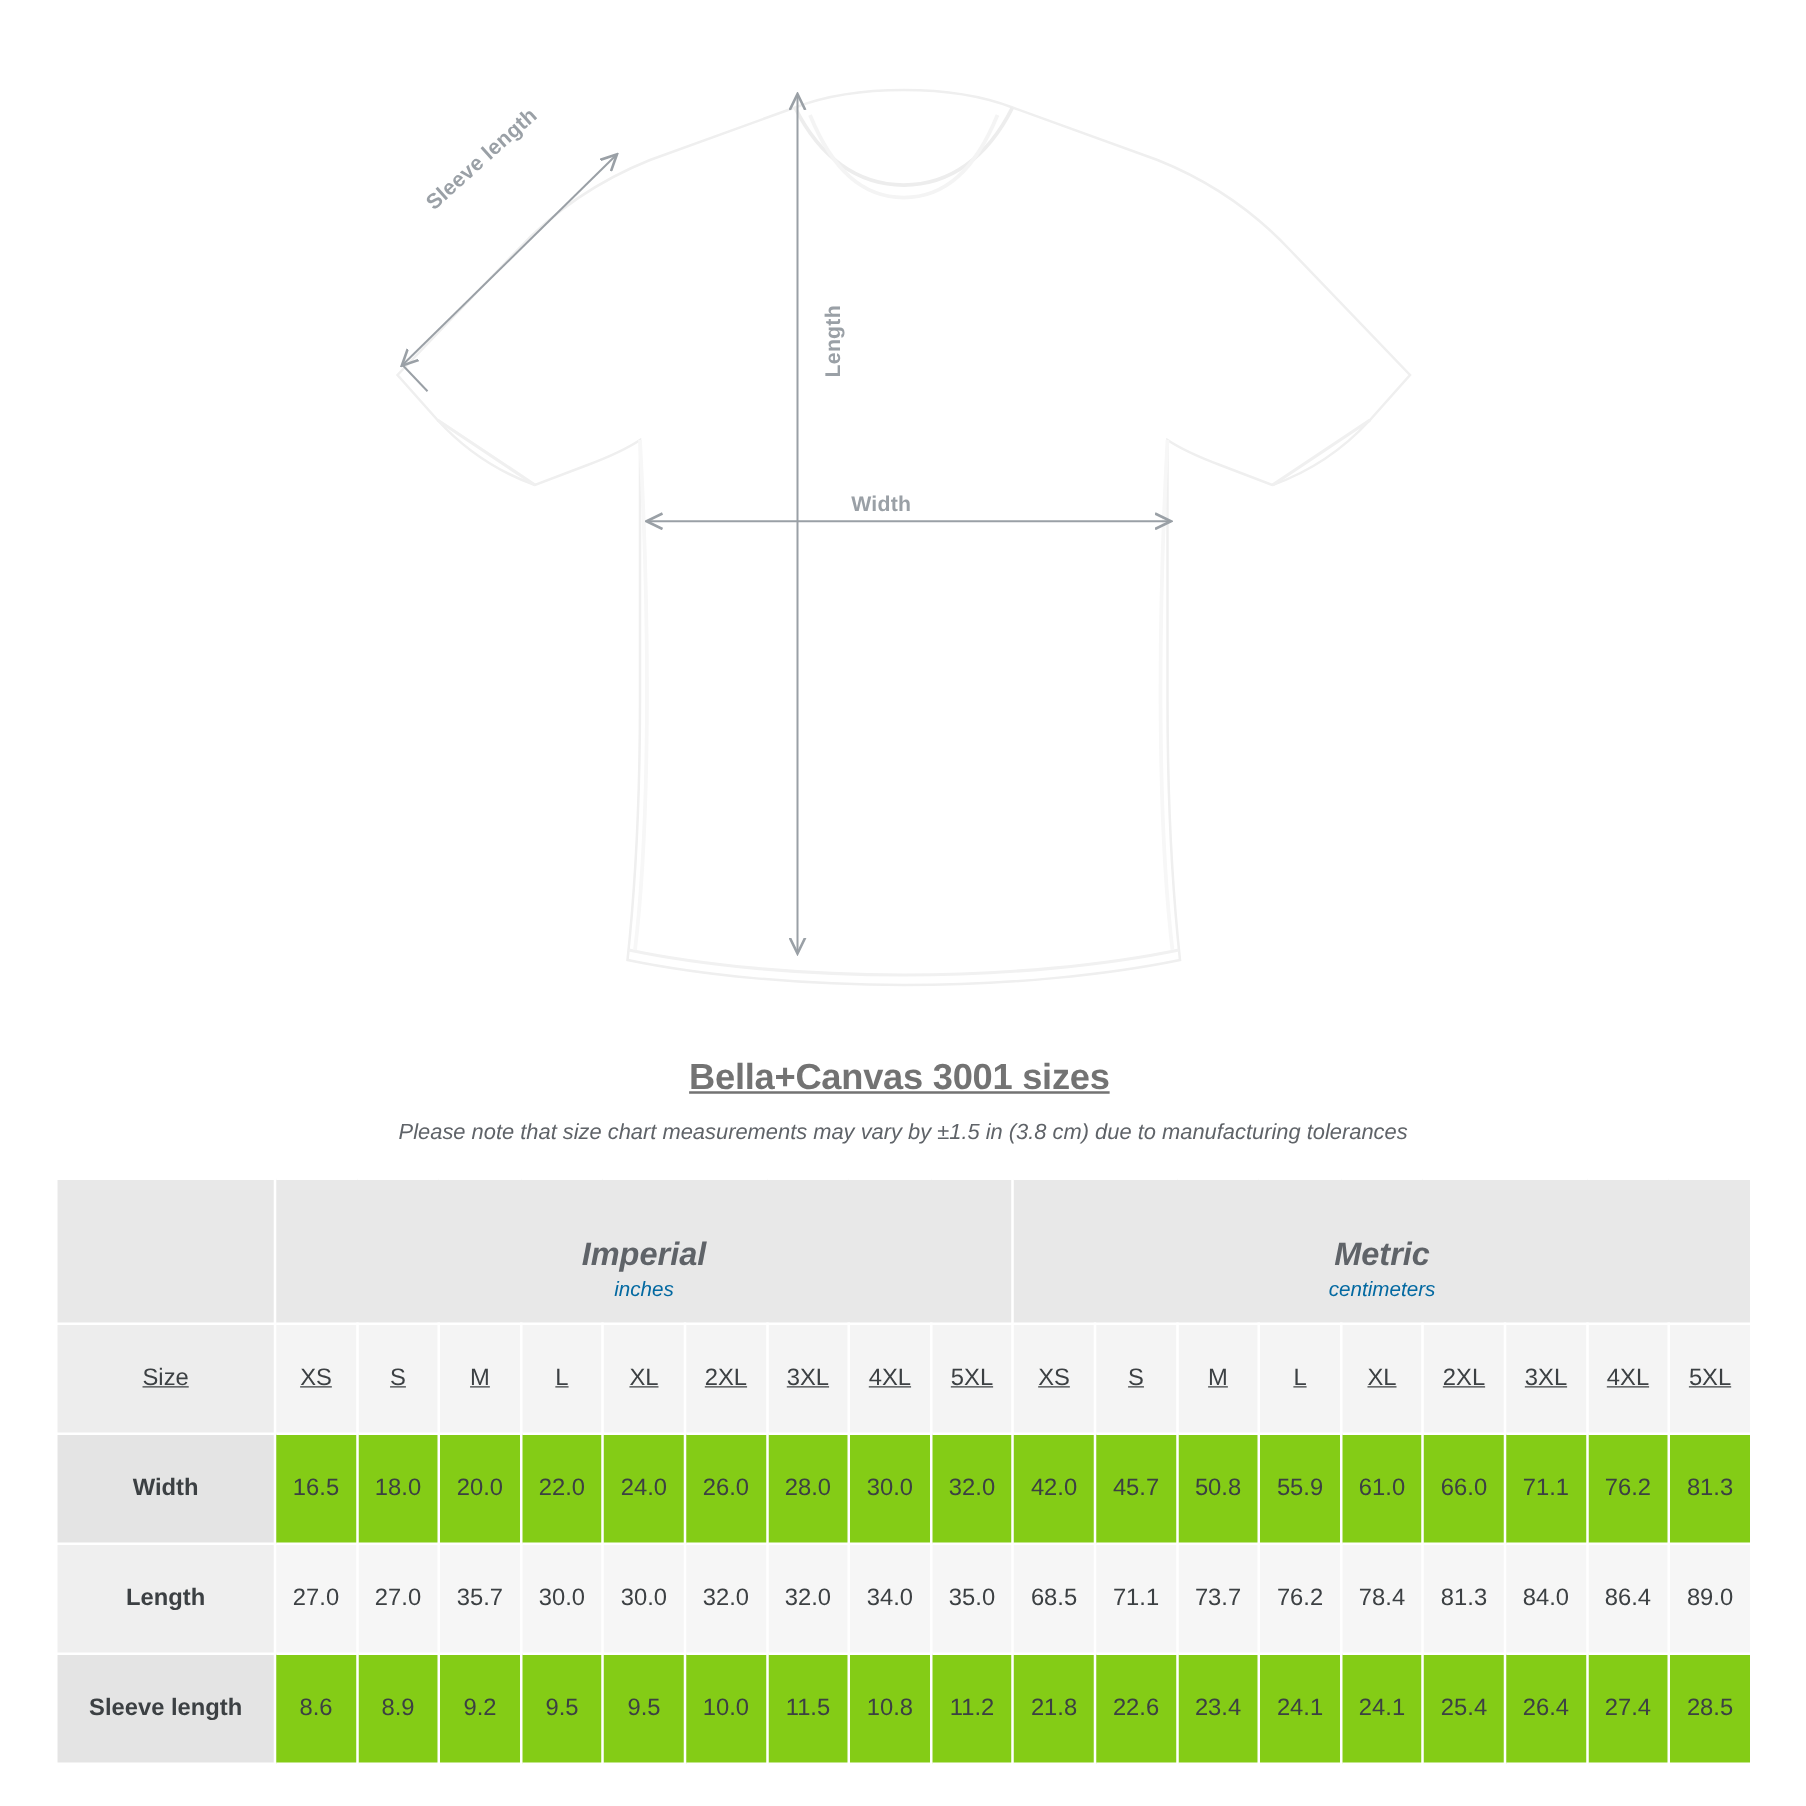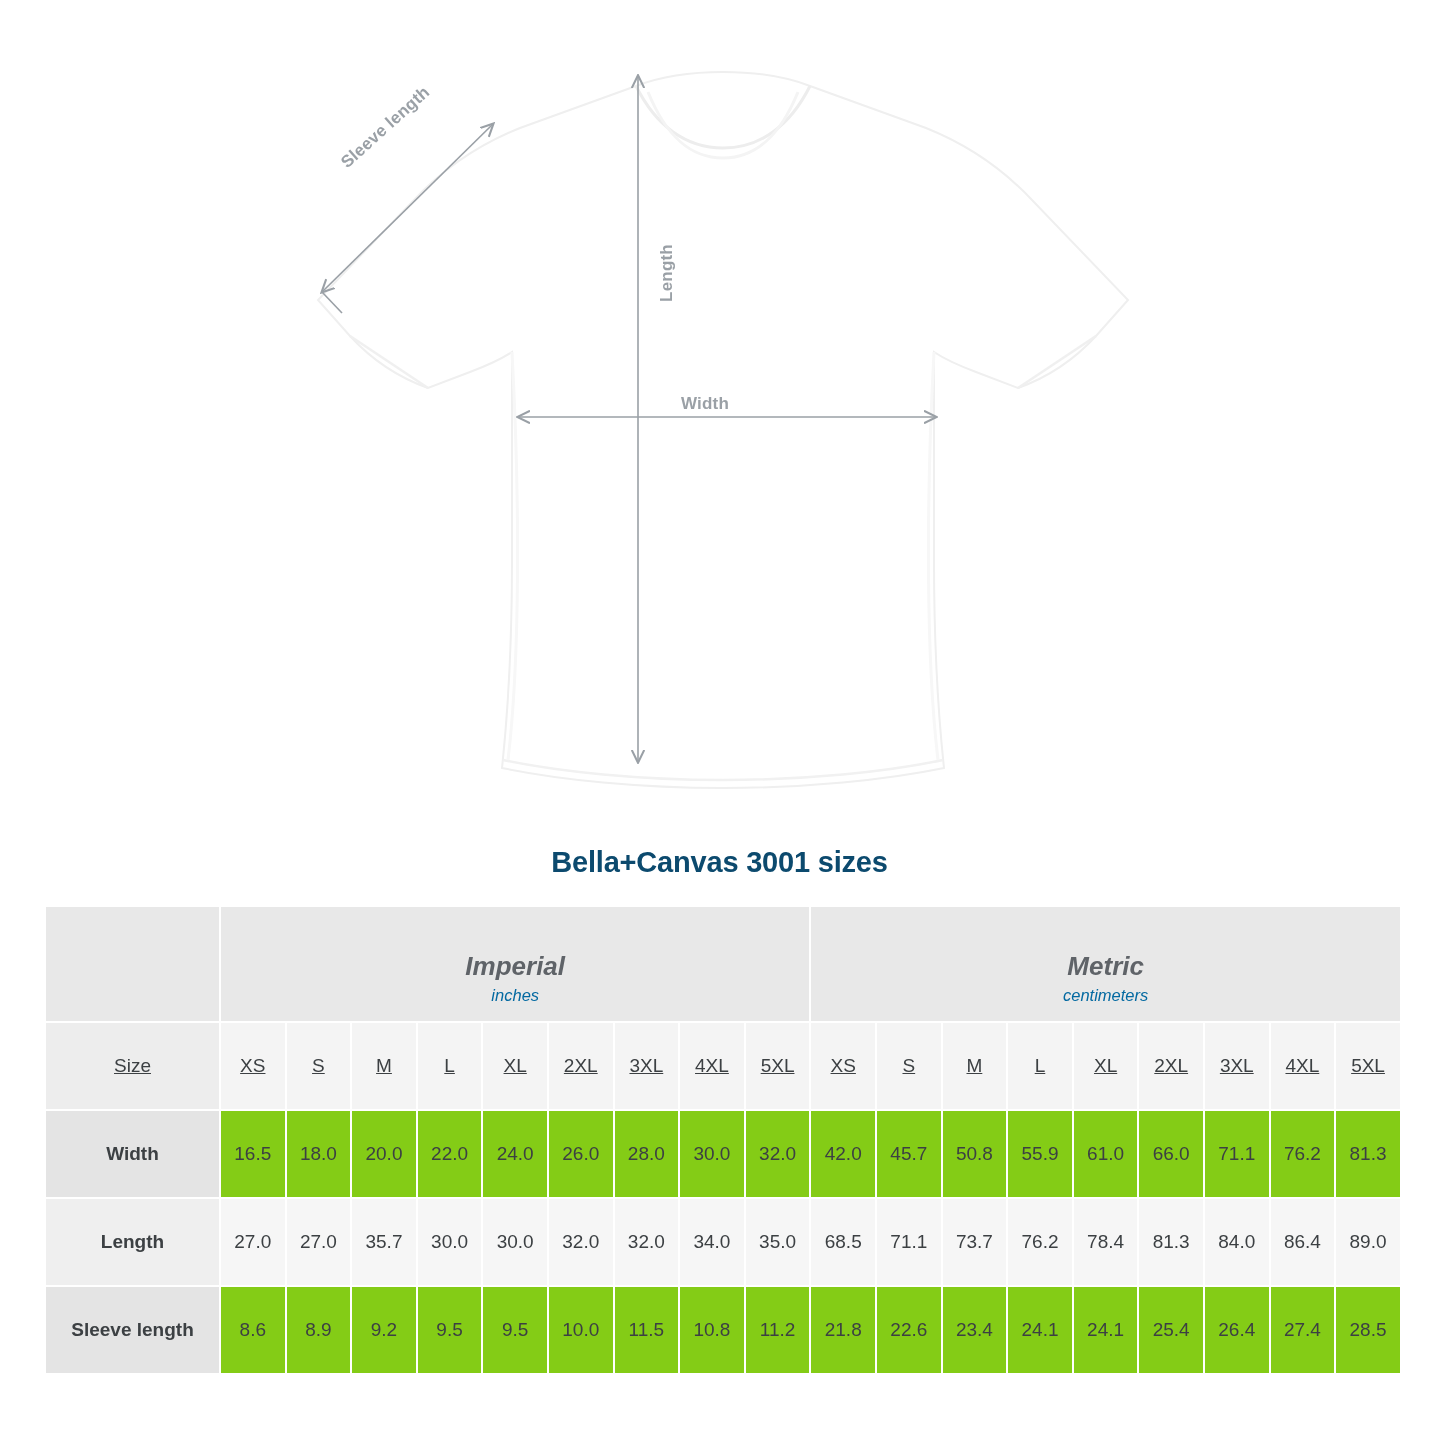--- a/index.html
+++ b/index.html
@@ -65,23 +65,24 @@
   }
 
   
   .title-block {
     text-align: center;
     margin-top: 26px;
   }
   .chart-title {
     font-size: 29px;
     font-weight: bold;
-    color: #0c4a6e;
+    color: #737373;
     margin: 0 6px 16px 0;
     letter-spacing: -0.2px;
+    text-decoration: underline;
   }
   .chart-note {
     font-size: 17.5px;
     font-style: italic;
     color: #5f6368;
     margin: 0;
   }
 
   
   .table-wrap {
@@ -217,20 +218,21 @@
       </g>
     </svg>
 
     <div class="dim-label width-label">Width</div>
     <div class="dim-label length-label">Length</div>
     <div class="dim-label sleeve-label">Sleeve length</div>
   </div>
 
   <div class="title-block">
     <h1 class="chart-title">Bella+Canvas 3001 sizes</h1>
+    <p class="chart-note">Please note that size chart measurements may vary by ±1.5 in (3.8 cm) due to manufacturing tolerances</p>
   </div>
 
   <div class="table-wrap">
     <table class="size-table">
       <colgroup>
         <col class="c-label">
         <col class="c-cell">
           <col class="c-cell">
           <col class="c-cell">
           <col class="c-cell">

